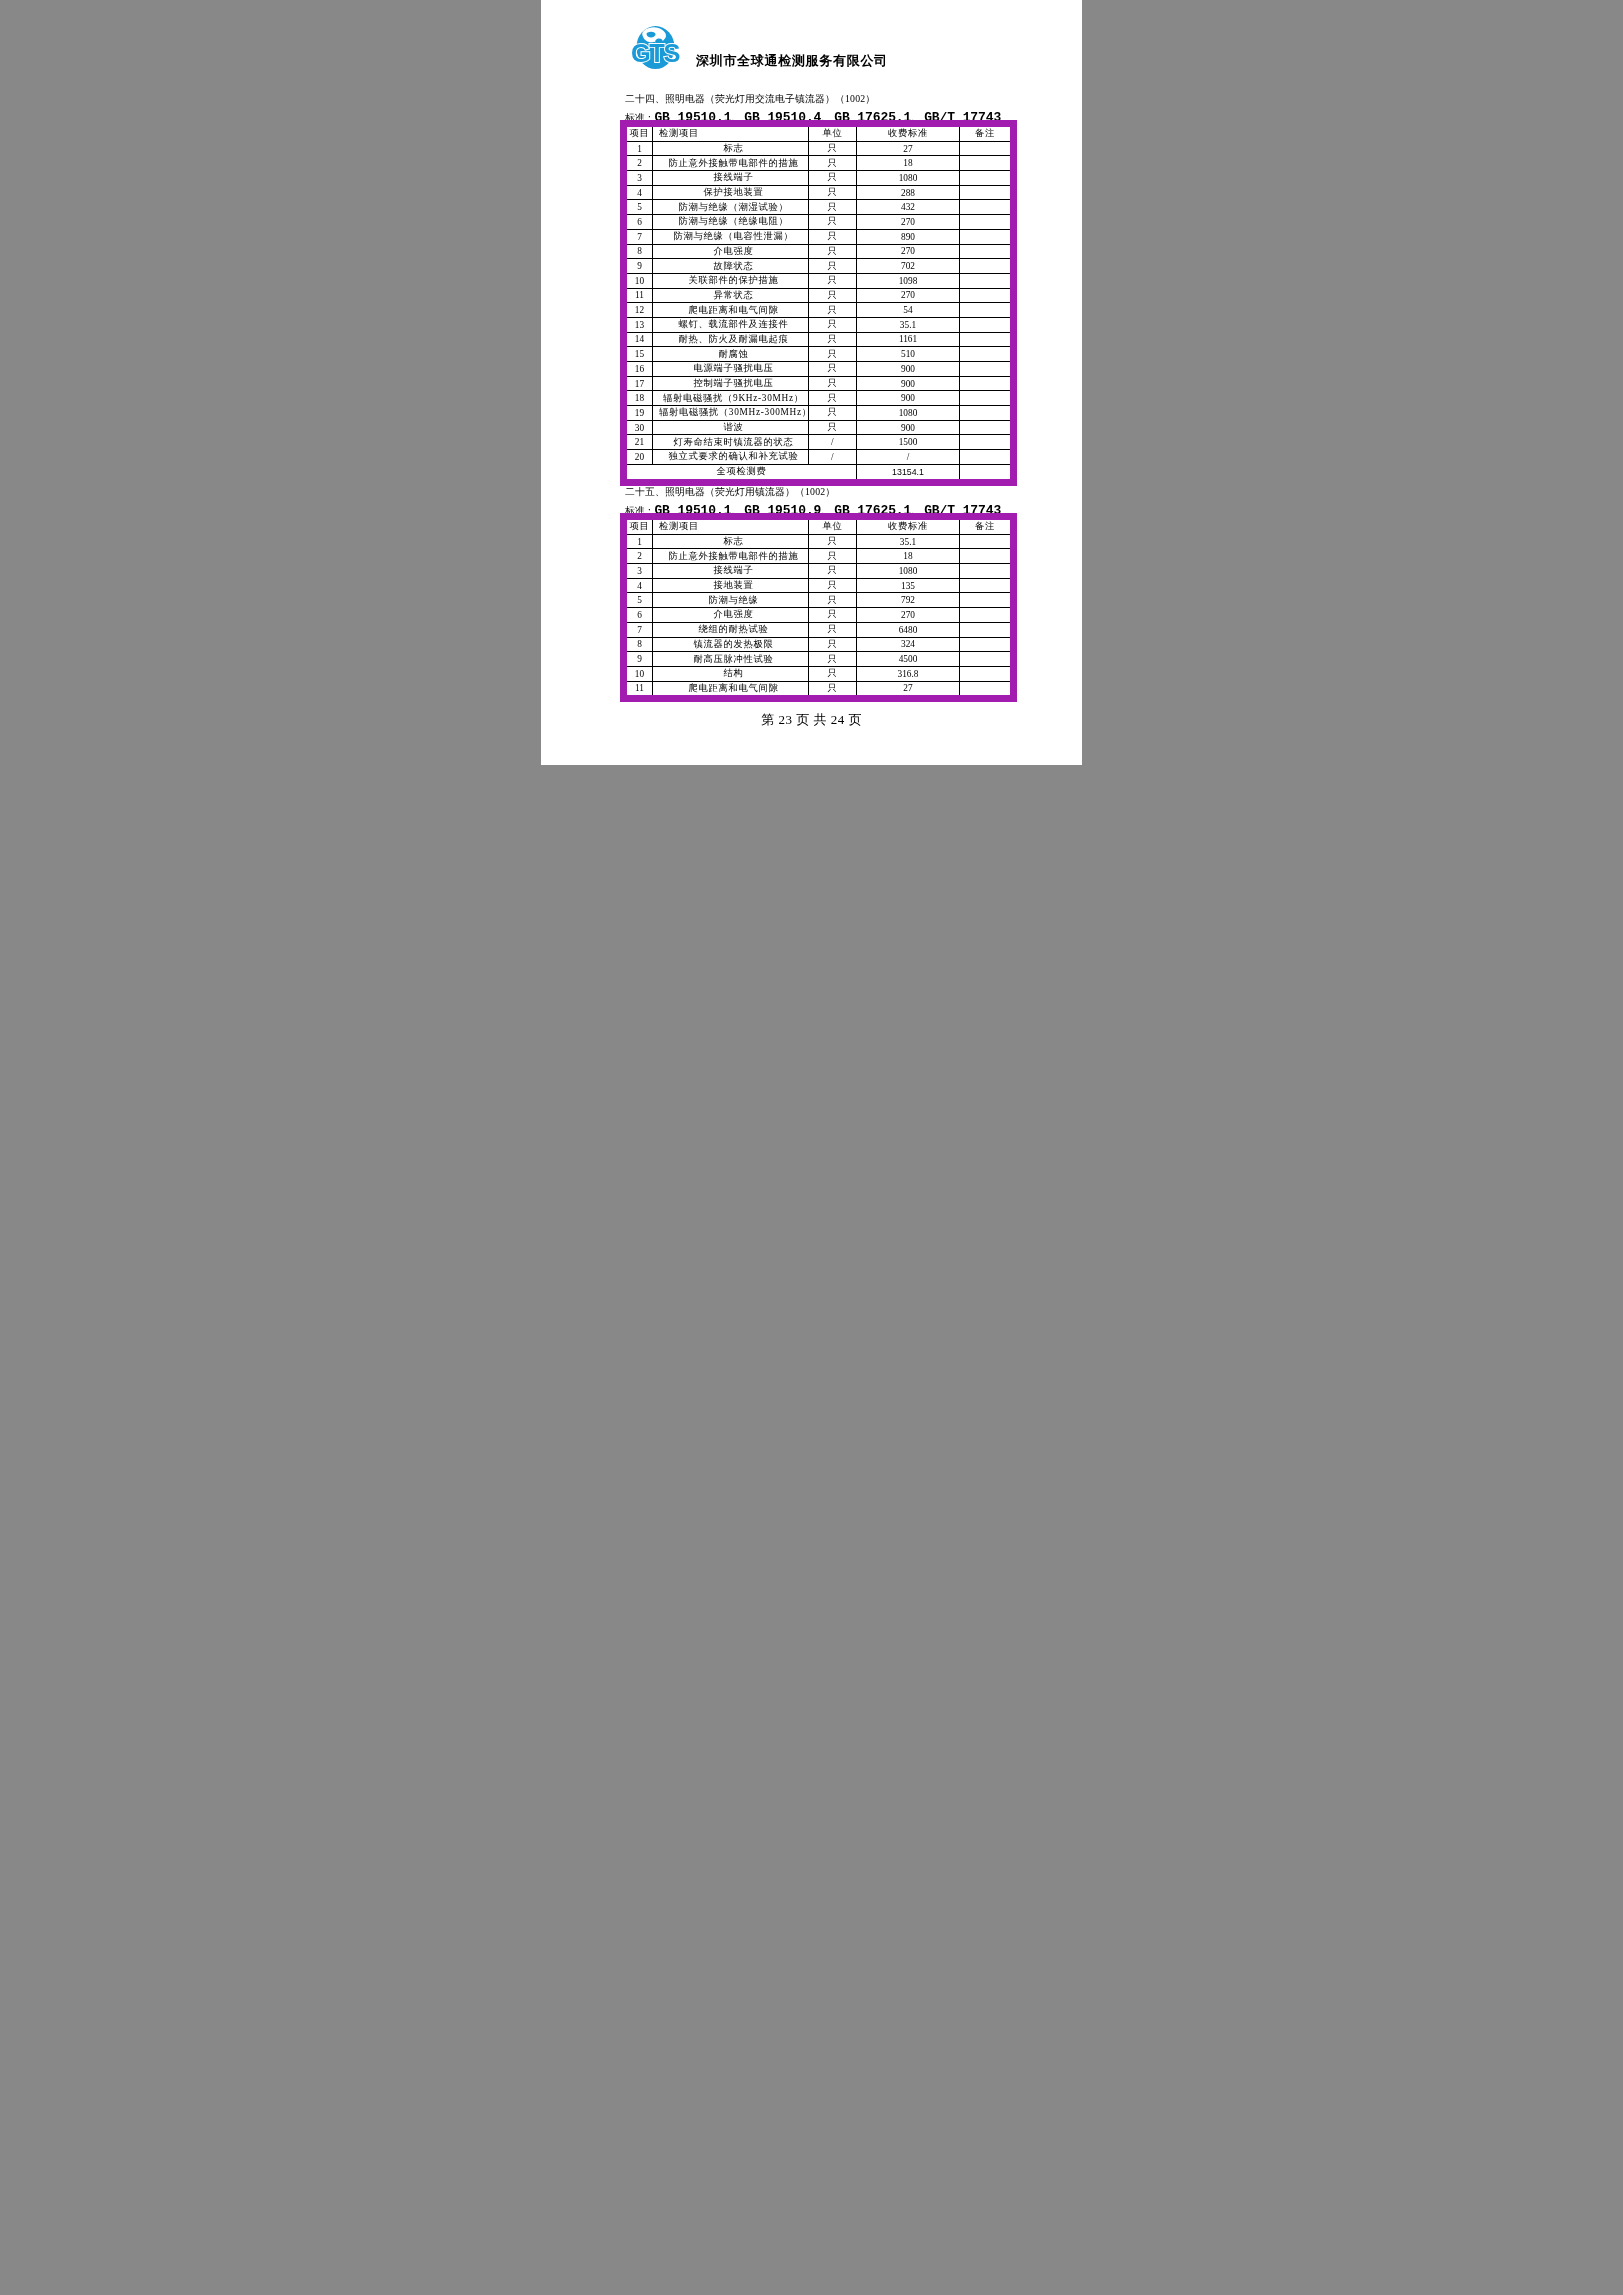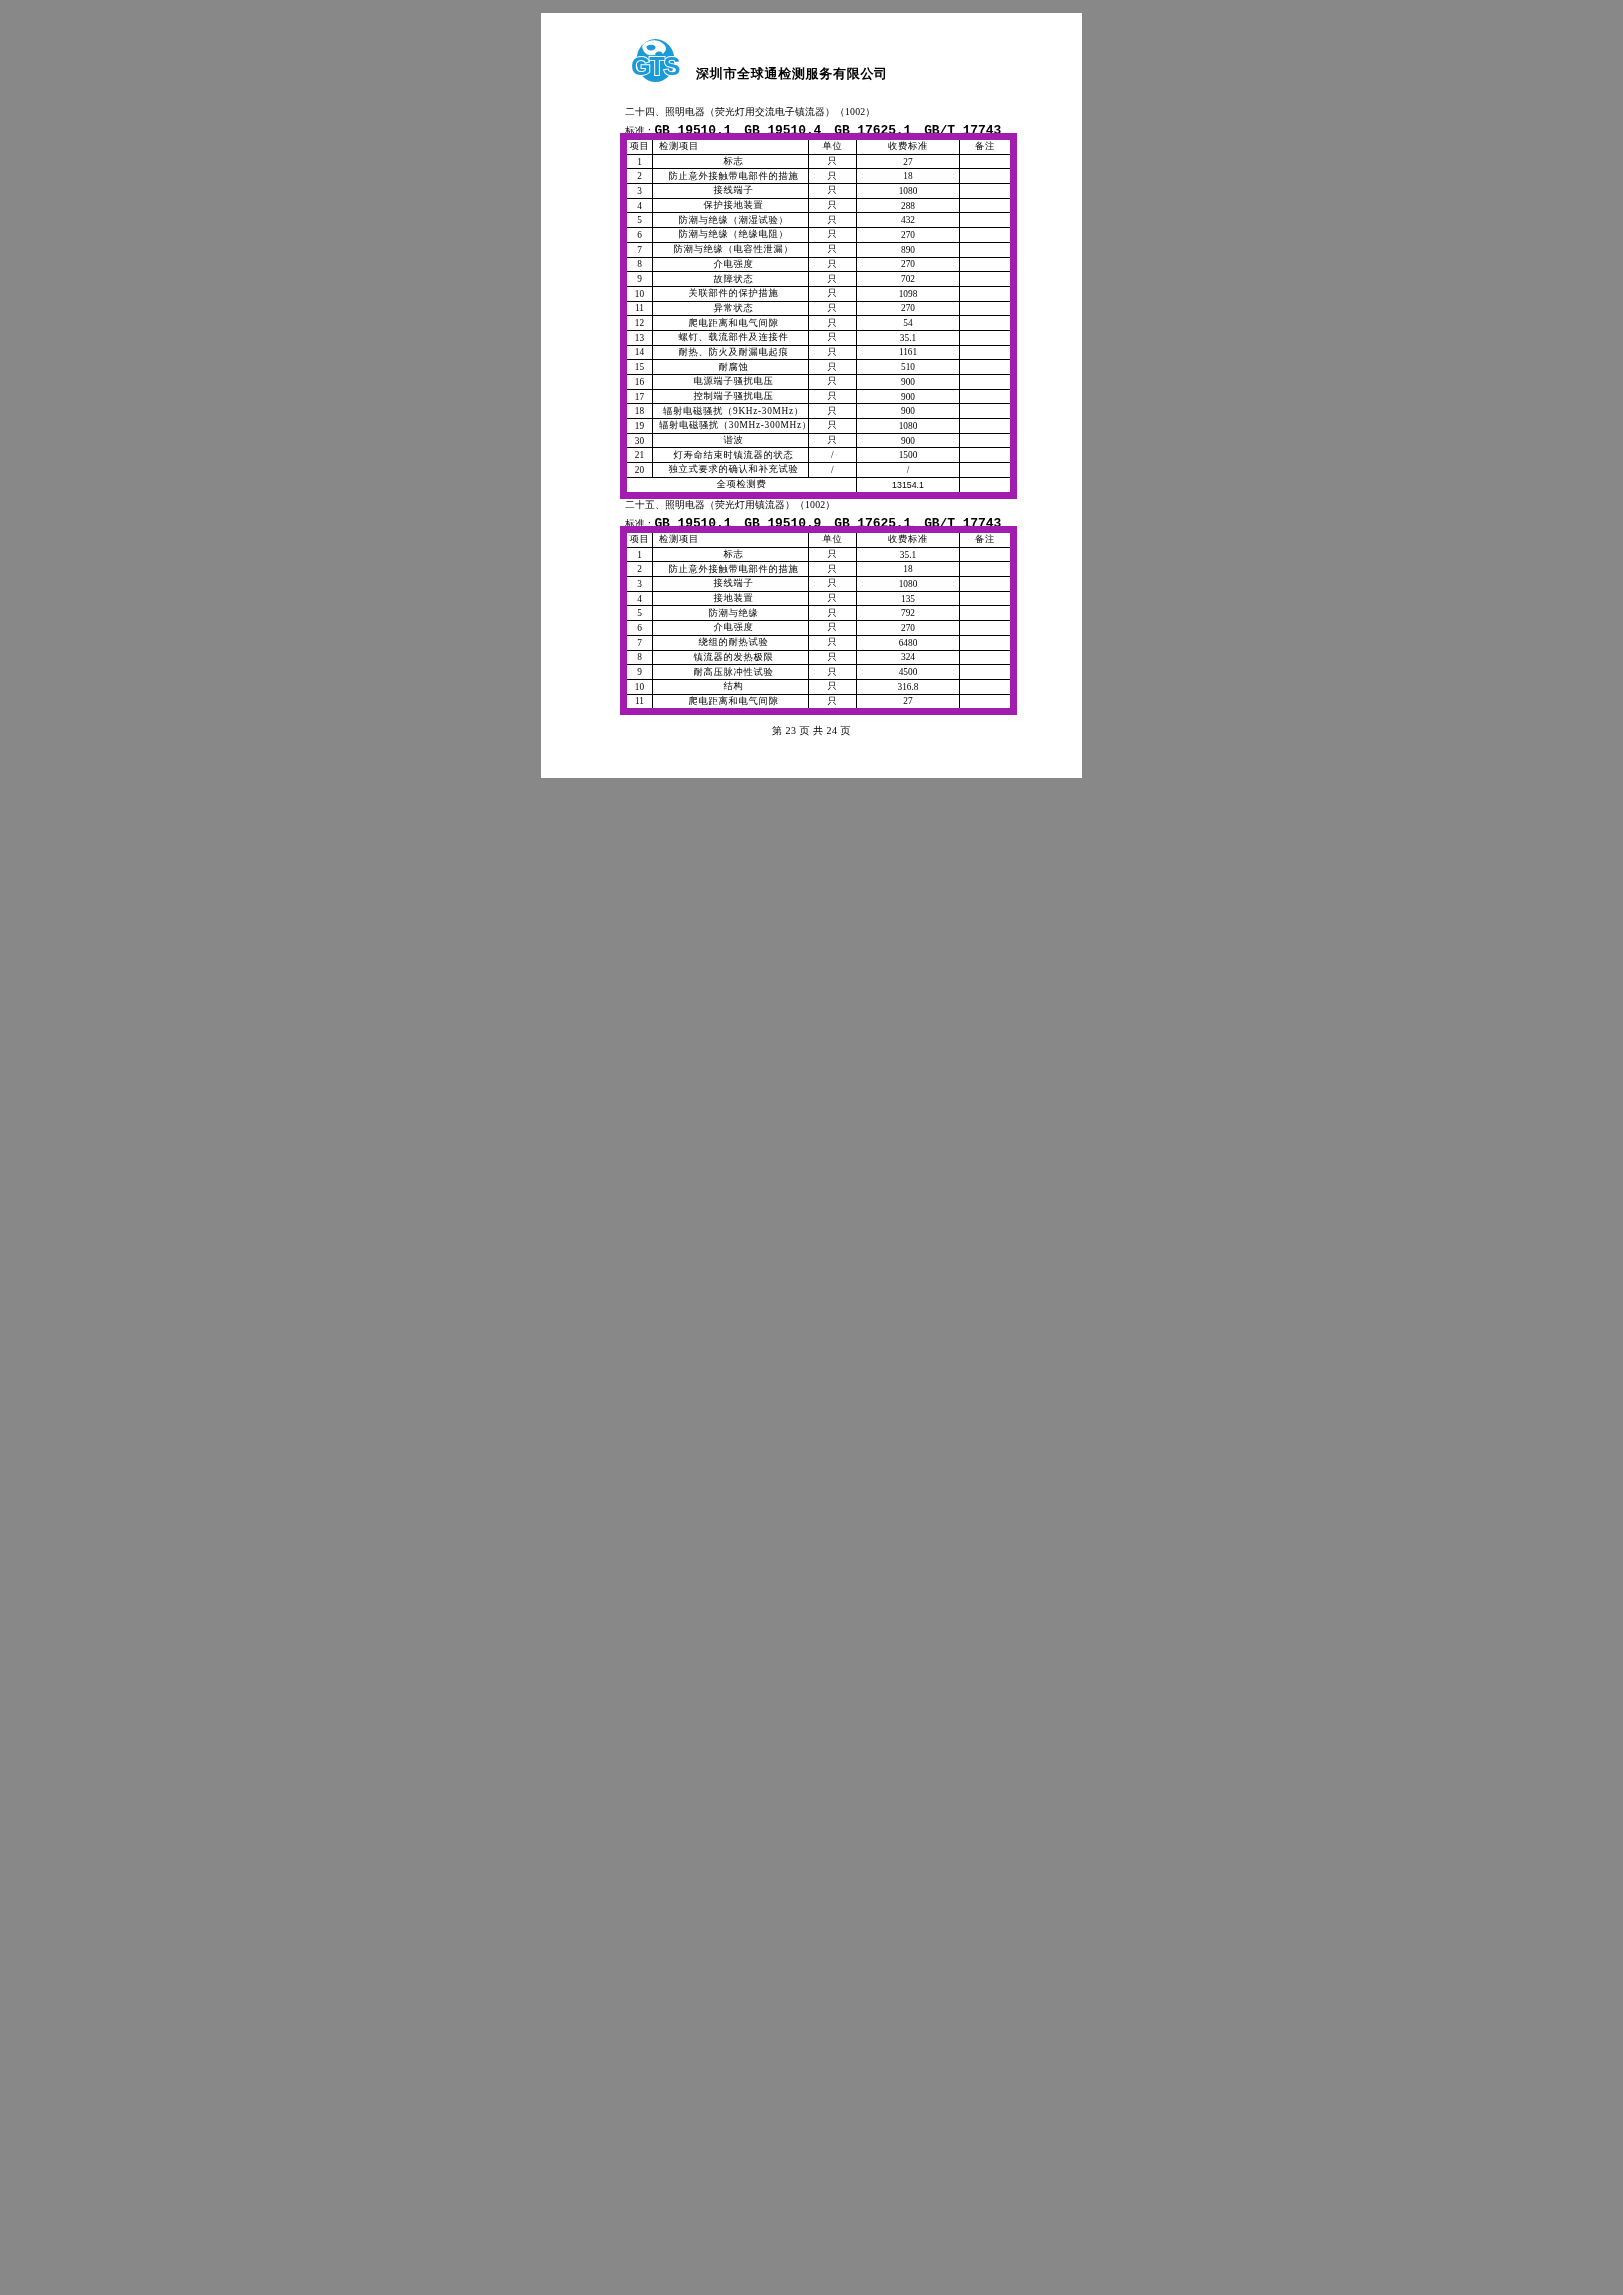--- a/index.html
+++ b/index.html
@@ -1,17 +1,17 @@
 <!DOCTYPE html>
 <html style="font-size:7.9px"><head>
 <meta charset="utf-8">
 <style>
   html,body { margin:0; padding:0; background:#888; }
   .page {
-    position:relative; width:541px; height:765px; margin:13px auto;
+    position:relative; width:541px; height:765px; margin:0 auto;
     background:#ffffff; overflow:hidden; color:#000;
     font-family:"Liberation Serif","DejaVu Serif",serif;
   }
   
   .logo { position:absolute; left:86px; top:25.5px; width:56px; height:45px; }
   .company {
     position:absolute; left:155px; top:52px;
     font-size:13px; font-weight:700; letter-spacing:0.7px; white-space:nowrap;
   }
   
@@ -48,21 +48,21 @@
   .cell-fee  { text-align:center; }
   .cell-note { text-align:center; }
   .total-label { text-align:center; letter-spacing:0.7px; }
   .total-fee {
     text-align:center;
     font-family:"Liberation Sans","DejaVu Sans",sans-serif; font-size:8.8px;
   }
   
   .footer {
     position:absolute; top:711px; left:0; width:100%;
-    text-align:center; font-size:10px; letter-spacing:0.5px;
+    text-align:center; font-size:13px; letter-spacing:0.5px;
   }
 </style>
 </head>
 <body>
 
 <div class="page">
 
   <svg class="logo" viewBox="0 0 114 92" xmlns="http://www.w3.org/2000/svg" aria-hidden="true">
     <ellipse cx="58" cy="44" rx="39" ry="44" fill="#1a9ad6"></ellipse>
     <path d="M34,10 C44,1 62,0 72,8 C80,13 82,22 76,27 C72,34 62,36 55,32 C46,36 36,30 33,23 C30,18 30,13 34,10 Z" fill="#ffffff"></path>

